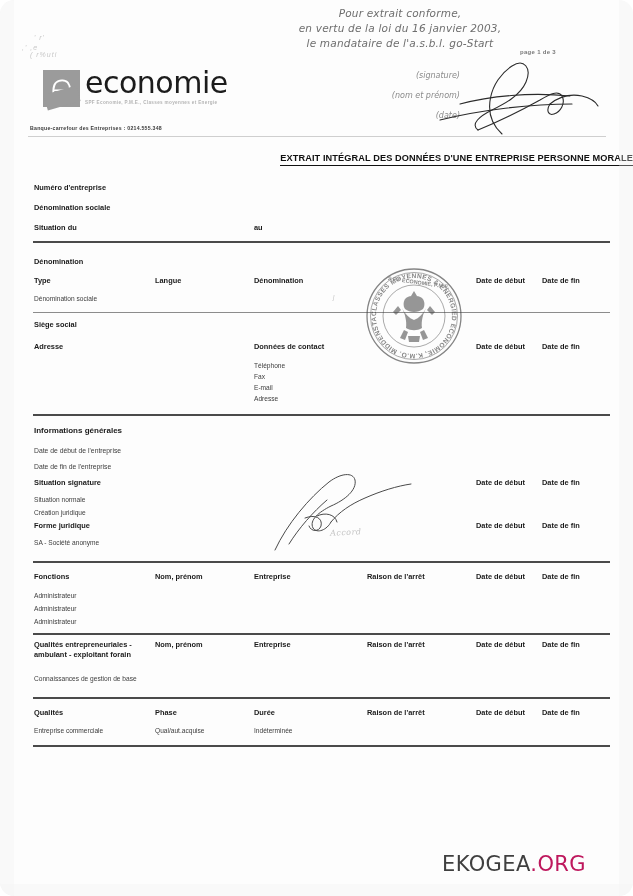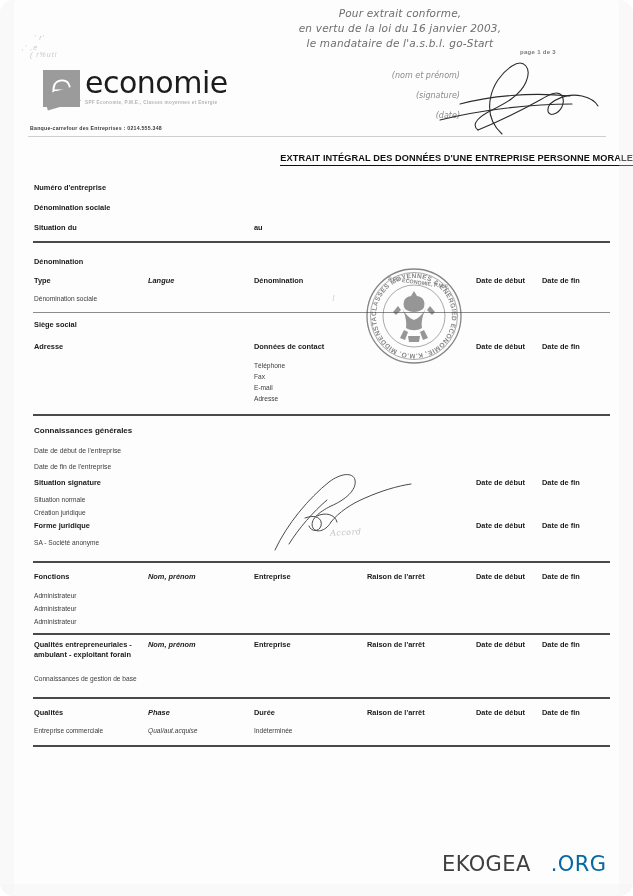--- a/index.html
+++ b/index.html
@@ -191,21 +191,21 @@
     color: #1a1a1a;
     white-space: nowrap;
   }
   .row.bold   { font-weight: bold; }
   .row.light  { color: #3d3d3d; }
 
   .cell { position: absolute; top: 0; }
 
   
   .c-label { left: 0px; }
-  .c-2     { left: 114px; font-style: italic; }
+  .c-2     { left: 121px; }
   .c-3     { left: 220px; }
   .c-4     { left: 333px; }
   .c-5     { left: 442px; }
   .c-6     { left: 508px; }
 
   
   .rule {
     position: absolute;
     left: 33px;
     width: 577px;
@@ -229,21 +229,21 @@
   .watermark {
     position: absolute;
     left: 434px;
     top: 852px;
     font-family: "DejaVu Sans", sans-serif;
     font-size: 21px;
     letter-spacing: 0.4px;
     font-weight: 400;
   }
   .wm-a { color: #3f3f3f; margin-left: 8px; }
-  .wm-b { color: #0369a1; margin-left: 20px; }
+  .wm-b { color: #be185d; }
 
   .edge-fade {
     position: absolute;
     pointer-events: none;
     background: #f2f2f2;
   }
 </style>
 </head>
 <body>
 
@@ -255,22 +255,22 @@
 
   <div class="conform-block">
     <div>Pour extrait conforme,</div>
     <div>en vertu de la loi du 16 janvier 2003,</div>
     <div>le mandataire de l'a.s.b.l. go-Start</div>
   </div>
 
   <div class="page-num">page 1 de  3</div>
 
   <div class="sig-labels">
+    <div>(signature)</div>
     <div>(nom et prénom)</div>
-    <div>(signature)</div>
     <div>(date)</div>
   </div>
 
   <svg class="sig-svg" width="180" height="85" viewBox="0 0 180 85">
     <g fill="none" stroke="#2b2b2b" stroke-width="1.1" stroke-linecap="round">
       <path d="M82 82 C 60 62, 70 28, 92 14 C 104 6, 112 16, 106 30 C 100 44, 84 52, 72 58 C 60 64, 50 72, 58 78"></path>
       <path d="M58 78 C 78 70, 102 58, 120 48 C 130 42, 138 38, 142 44 C 146 52, 140 60, 134 62 C 128 64, 126 58, 130 52"></path>
       <path d="M130 52 C 140 44, 152 42, 162 44 C 170 46, 176 50, 178 54"></path>
       <path d="M40 52 C 70 44, 110 40, 150 44"></path>
       <path d="M20 68 C 60 58, 110 52, 152 52"></path>
@@ -344,21 +344,21 @@
   </div>
   <div class="row light" style="top:384px; font-size:6.6px;">
     <span class="cell c-3">E-mail</span>
   </div>
   <div class="row light" style="top:395px; font-size:6.6px;">
     <span class="cell c-3">Adresse</span>
   </div>
   <div class="rule thick" style="top:414px;"></div>
 
   <div class="row bold" style="top:426px; font-size:8px;">
-    <span class="cell c-label">Connaissances générales</span>
+    <span class="cell c-label">Informations générales</span>
   </div>
   <div class="row light" style="top:447px; font-size:6.8px;">
     <span class="cell c-label">Date de début de l'entreprise</span>
   </div>
   <div class="row light" style="top:463px; font-size:6.8px;">
     <span class="cell c-label">Date de fin de l'entreprise</span>
   </div>
   <div class="row bold" style="top:478px;">
     <span class="cell c-label">Situation signature</span>
     <span class="cell c-5">Date de début</span>

